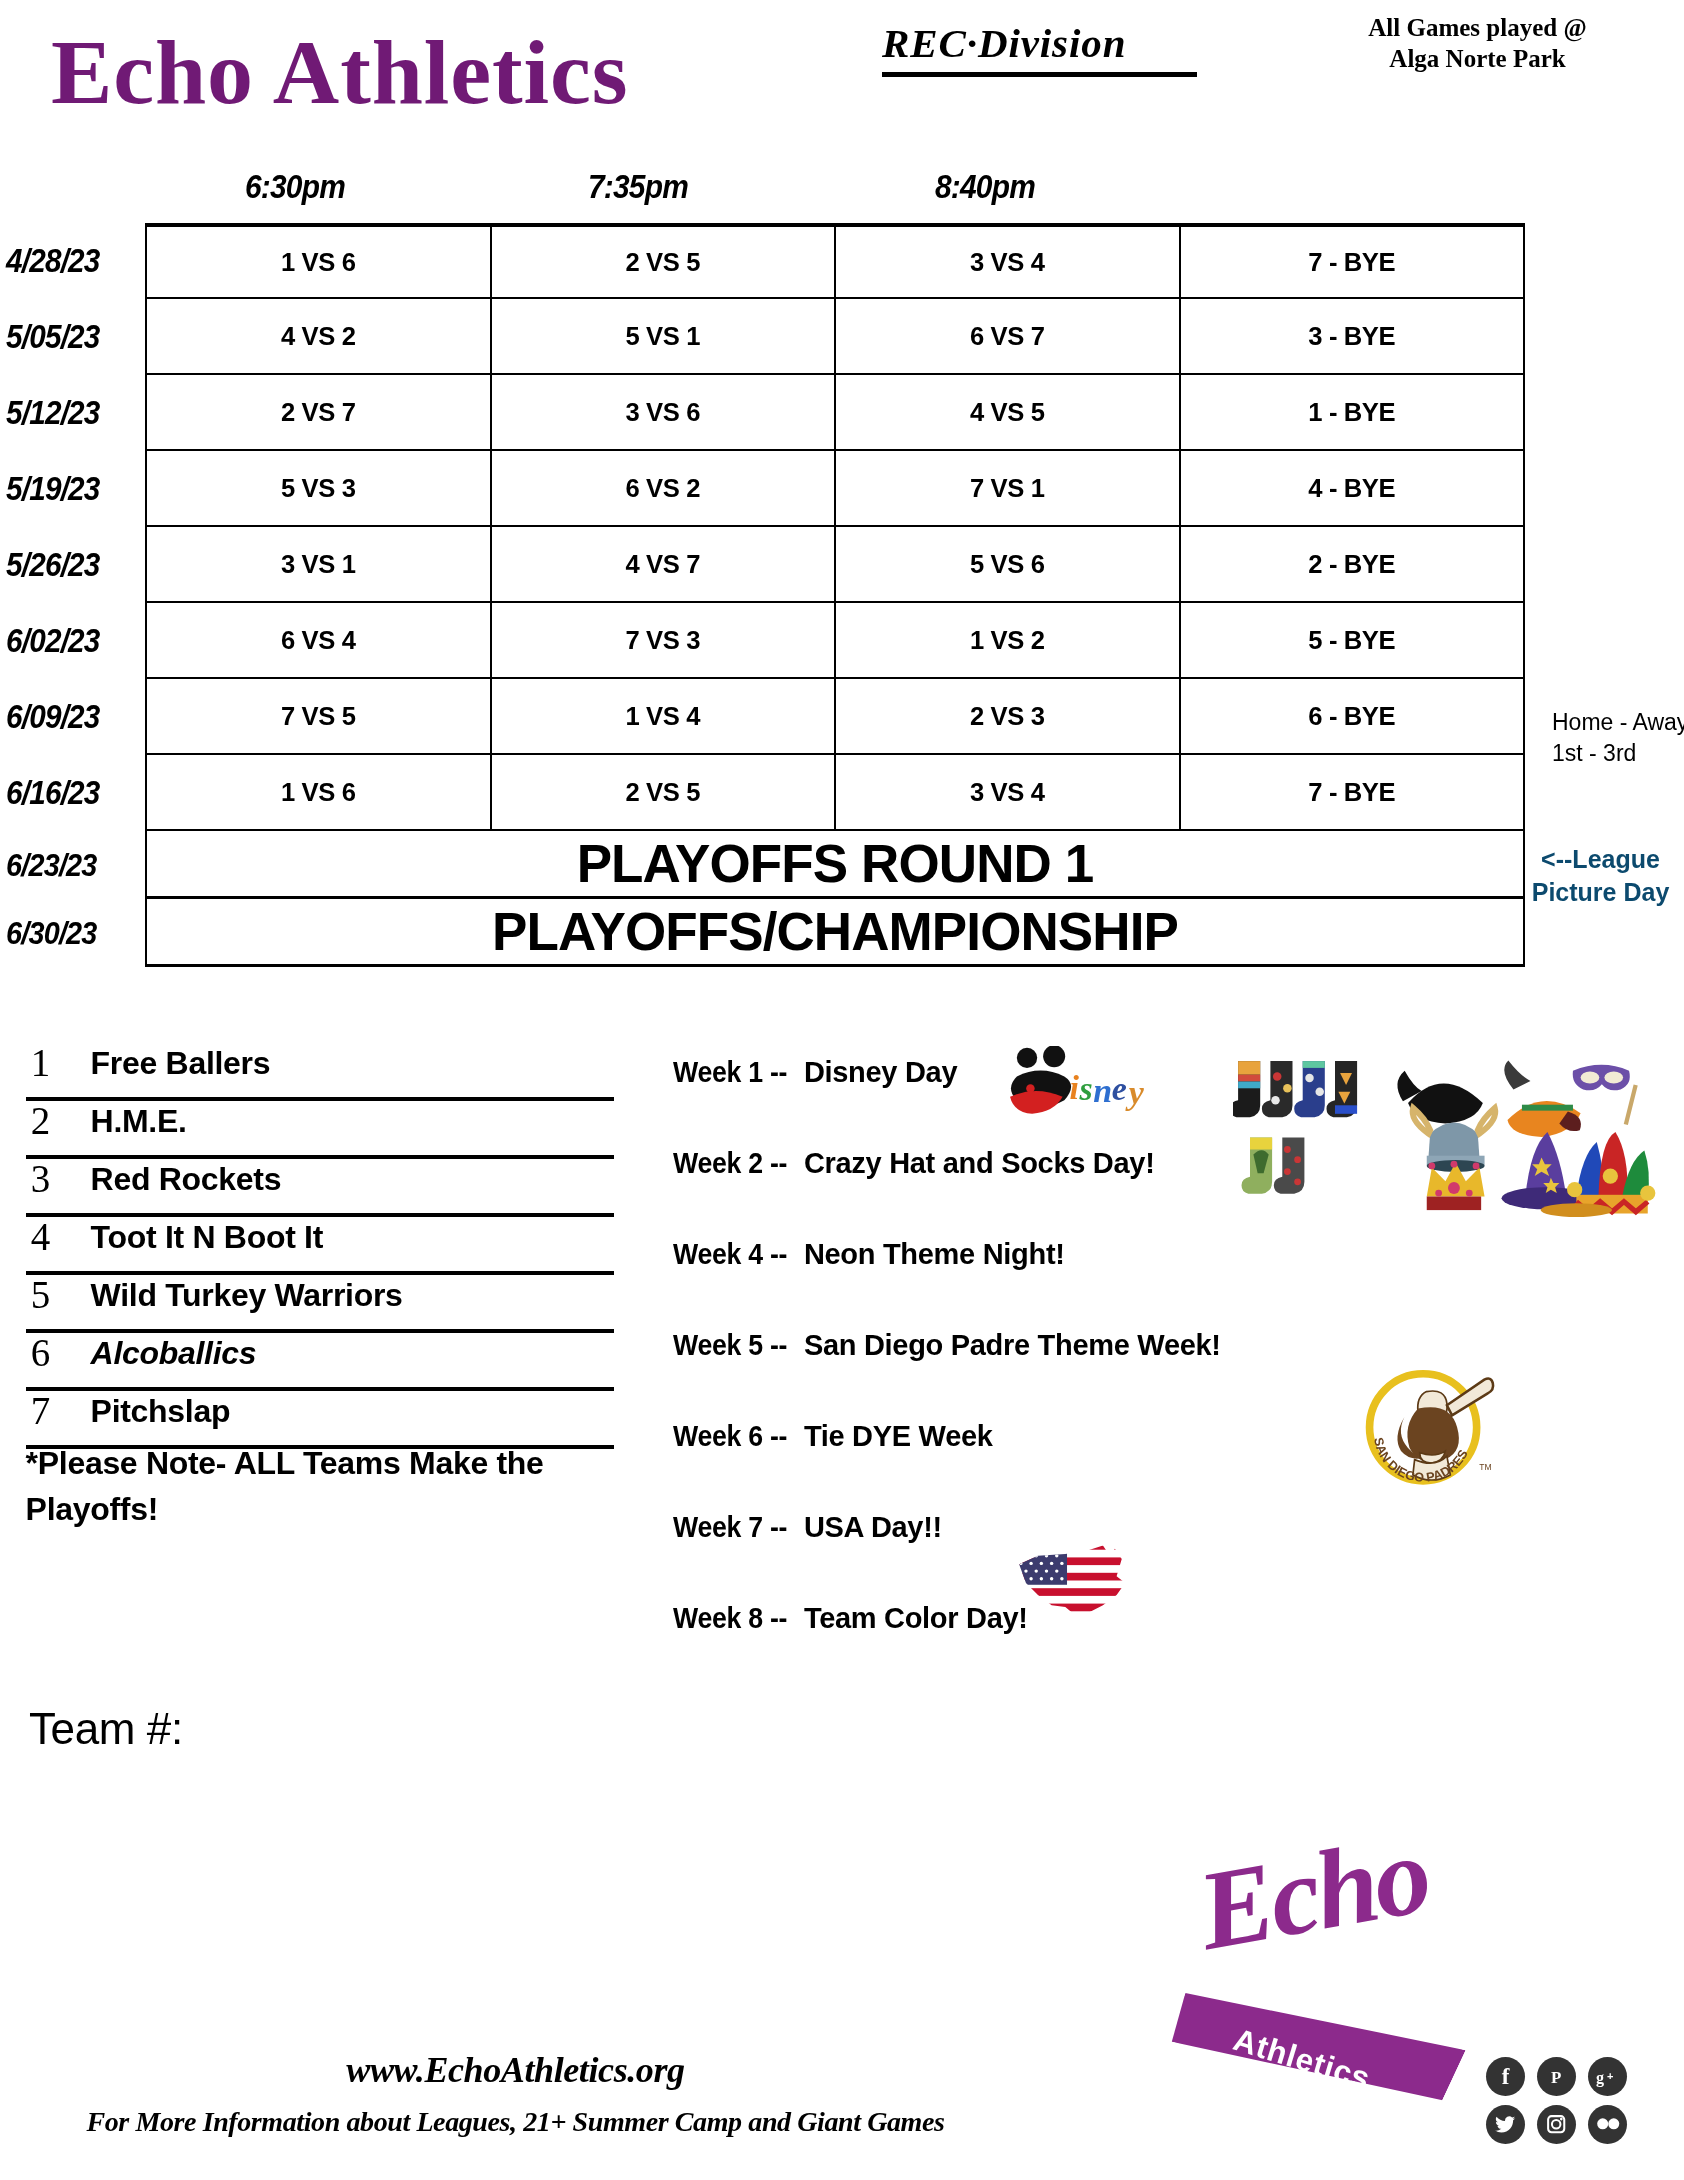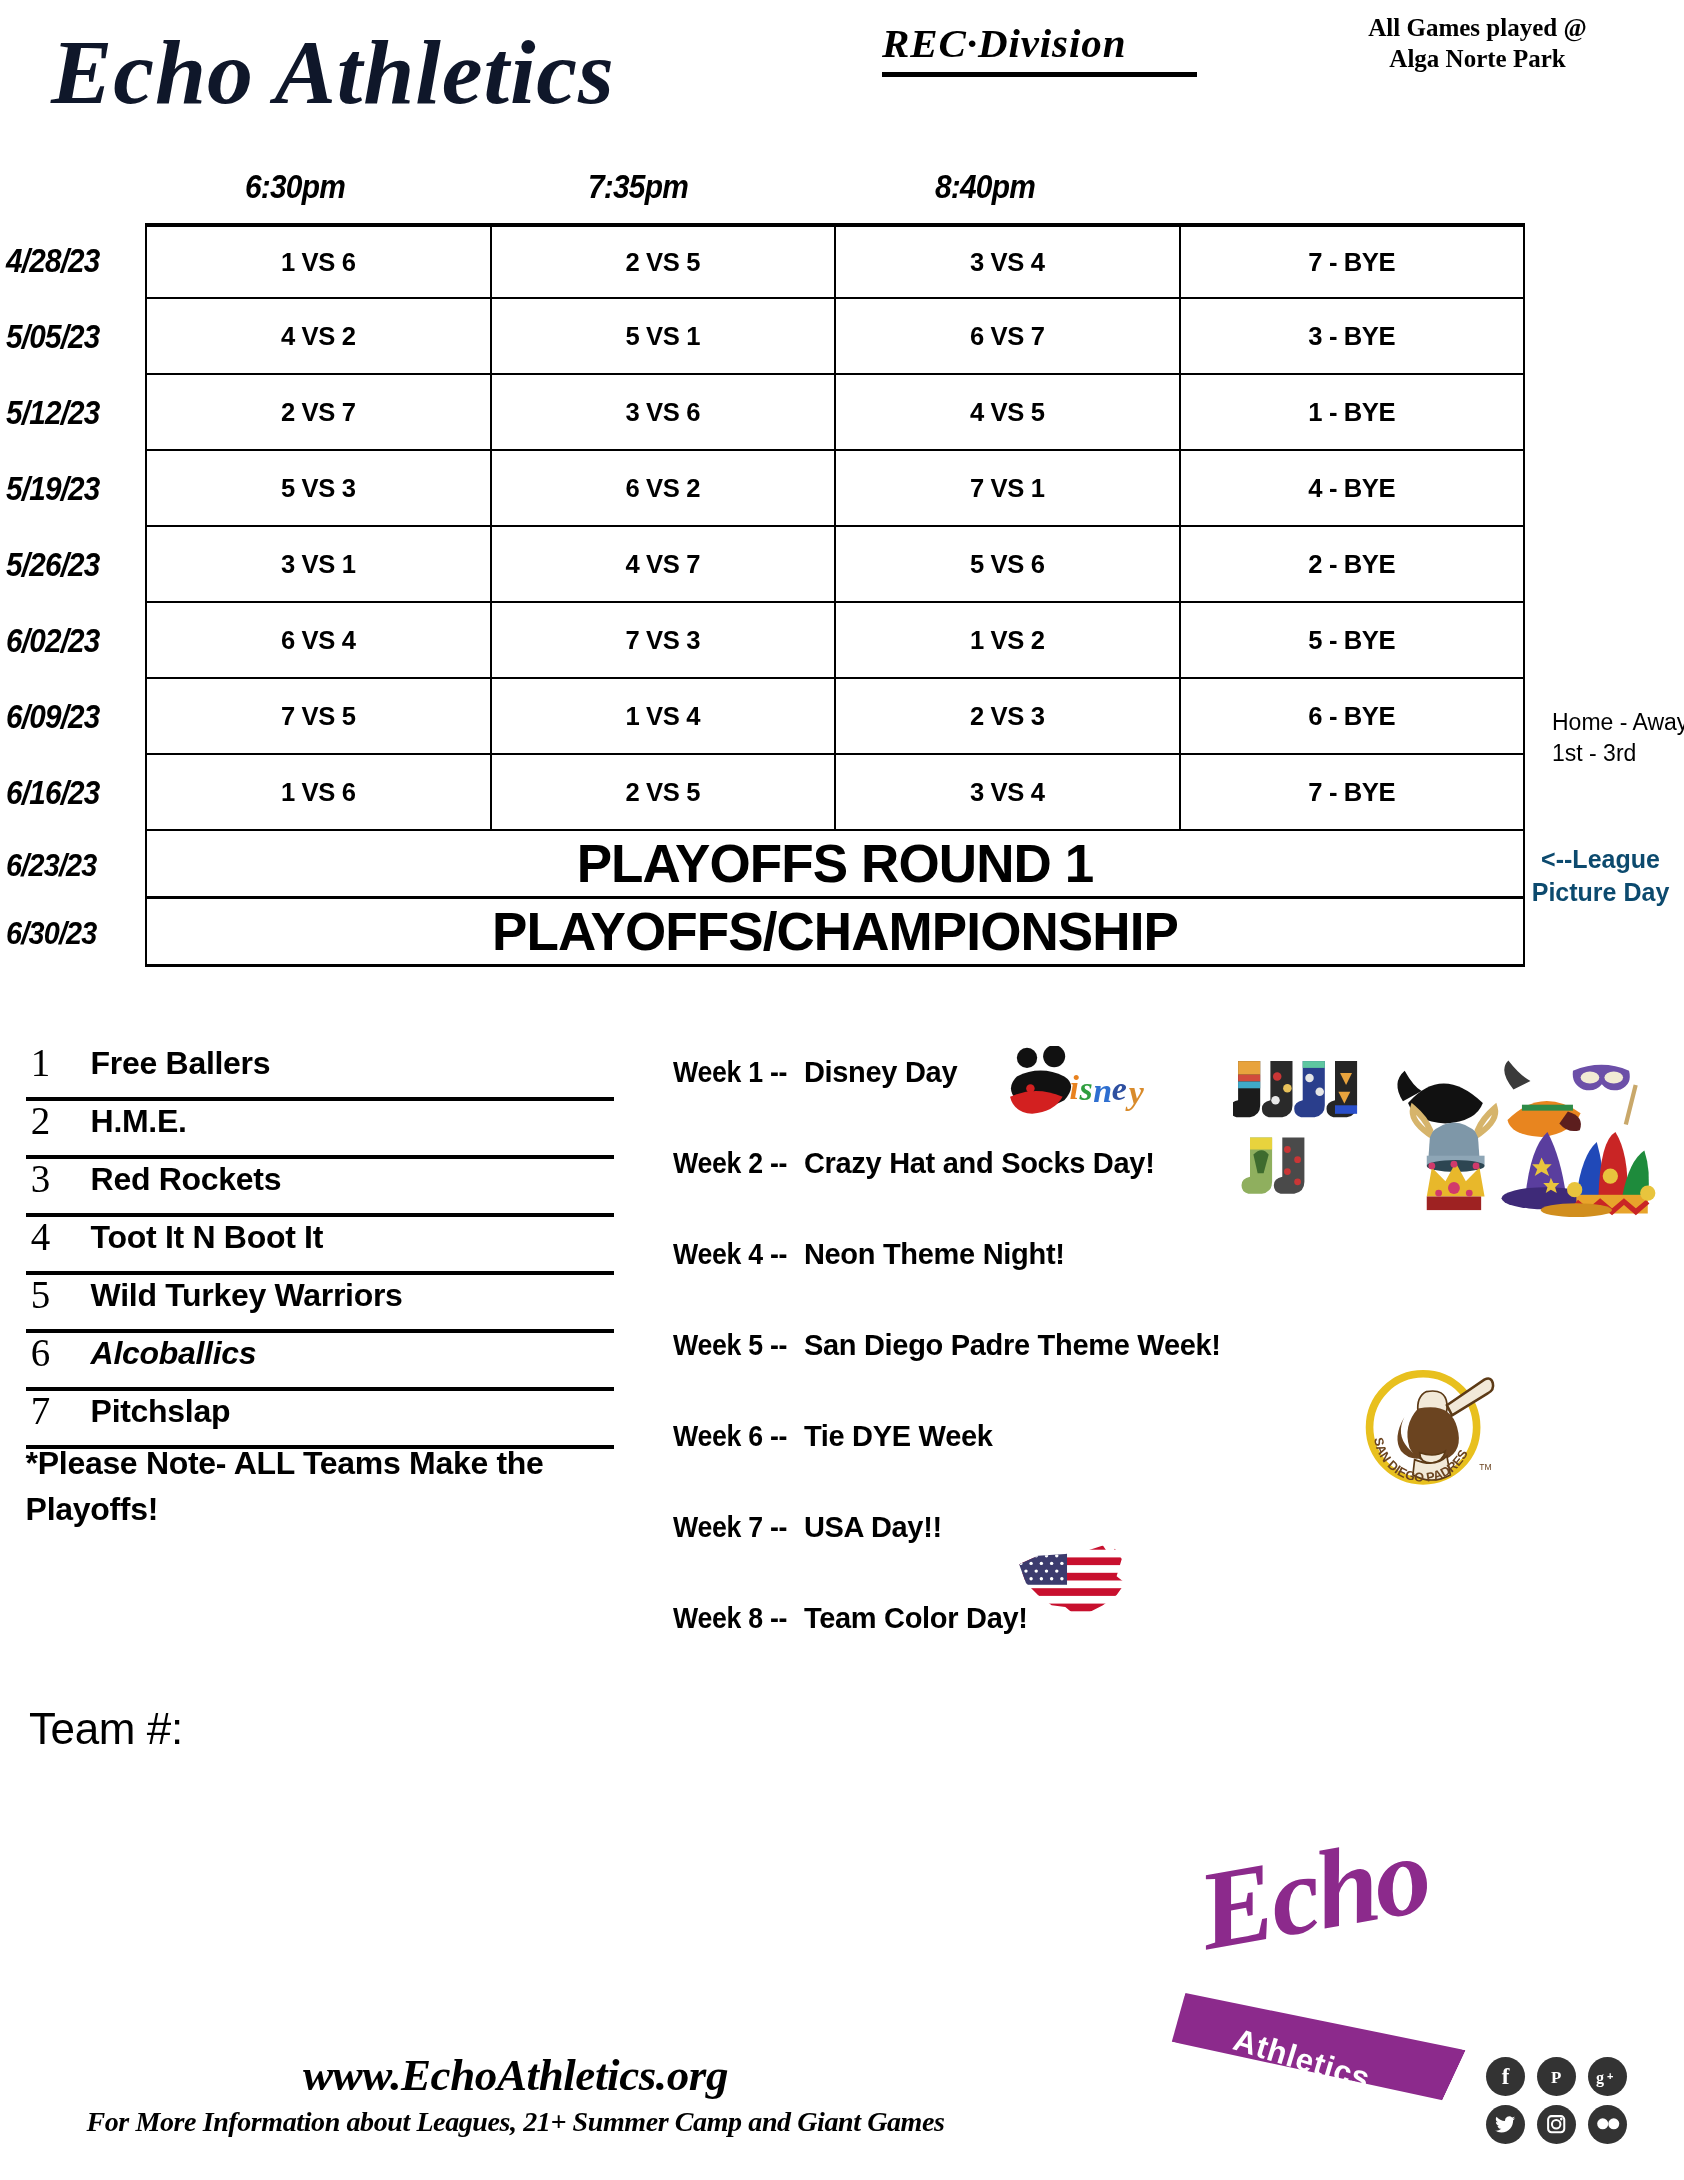--- a/index.html
+++ b/index.html
@@ -6,23 +6,23 @@
   body{
     width:1685px;height:2181px;position:relative;overflow:hidden;
     font-family:"Liberation Sans", sans-serif;color:#000;
   }
   .abs{position:absolute;}
 
   
   #brand-title{
     left:51px;top:24px;
     font-family:"Liberation Serif", serif;
-    font-style:italic;font-weight:700;
+    font-weight:700;
     font-size:92px;letter-spacing:0.9px;
-    color:#0f172a;line-height:1.05;
+    color:#701a75;line-height:1.05;
     white-space:nowrap;
   }
   #division-wrap{left:882px;top:19px;}
   #division-label{
     font-family:"Liberation Serif", serif;
     font-style:italic;font-weight:700;font-size:41px;
     letter-spacing:0.9px;white-space:nowrap;
   }
   #division-rule{height:5.1px;background:#000;margin-top:5.1px;width:315px;}
   #venue-note{
@@ -112,21 +112,21 @@
   .theme-week{transform:scaleX(.92);transform-origin:left center;}
   .theme-label{margin-left:6.8px;}
 
   
   .decor{pointer-events:none;}
 
   
   #footer-url{
     left:0;top:2049px;width:1031px;text-align:center;
     font-family:"Liberation Serif", serif;
-    font-style:italic;font-weight:700;font-size:45px;
+    font-style:italic;font-weight:700;font-size:36px;
     letter-spacing:-0.4px;
   }
   #footer-sub{
     left:0;top:2106px;width:1031px;text-align:center;
     font-family:"Liberation Serif", serif;
     font-style:italic;font-weight:700;font-size:28px;
     letter-spacing:-0.4px;
   }
 
   

